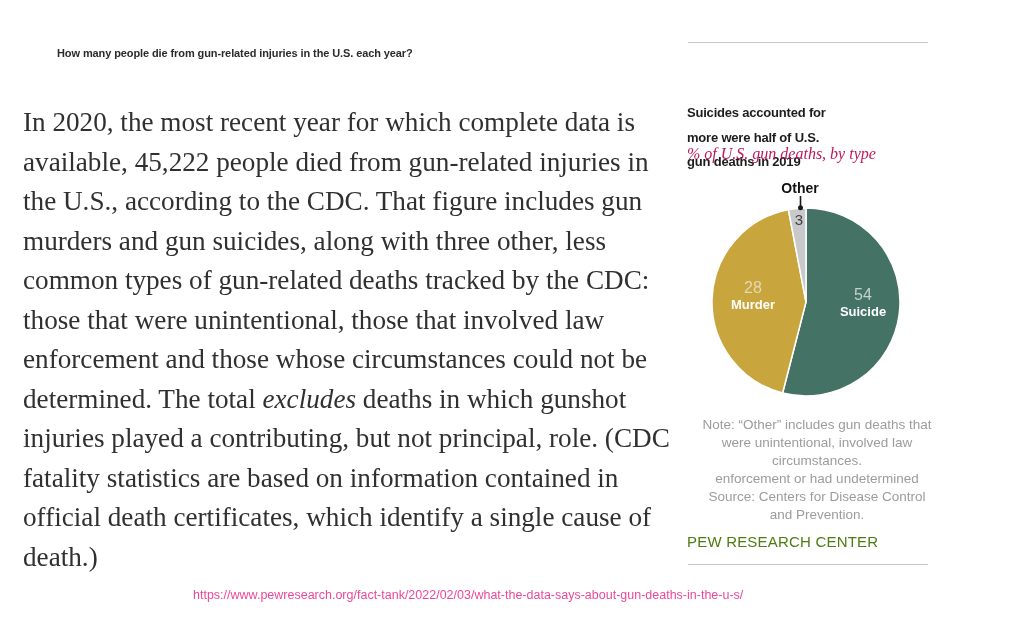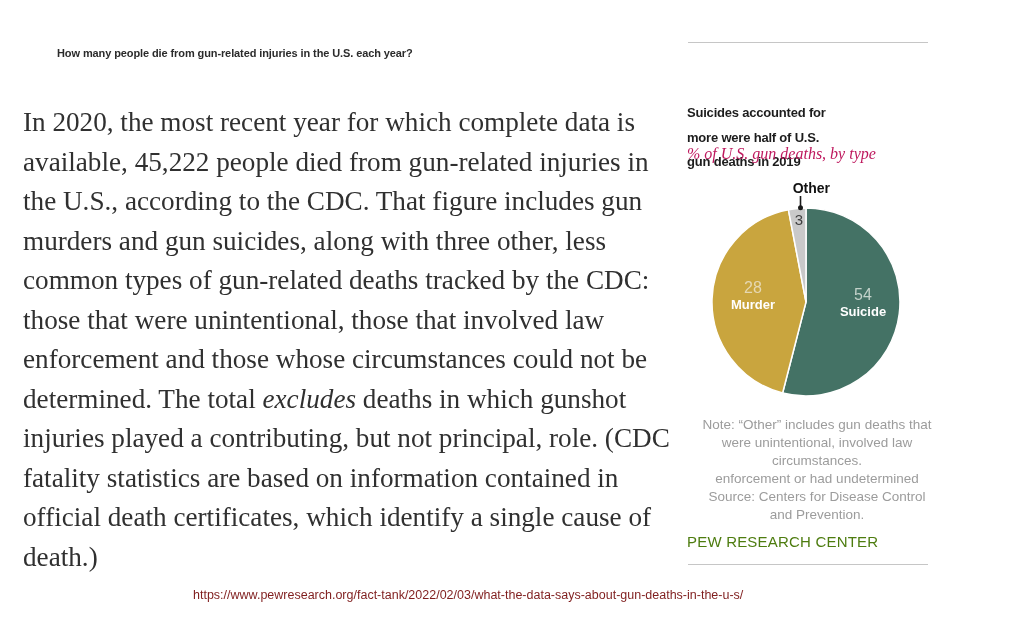--- a/index.html
+++ b/index.html
@@ -18,39 +18,39 @@
   
   .rule{position:absolute;left:688px;width:240px;height:1px;background:#c6c6c6;}
   .rule.top{top:42px;}
   .rule.bottom{top:564px;}
   .chart-title{position:absolute;left:687px;top:57px;width:250px;font-size:13px;
                font-weight:bold;color:#1c1c1c;line-height:24.5px;letter-spacing:-0.2px;margin-top:44px;}
   .chart-subtitle{position:absolute;left:687px;top:145px;width:250px;
                   font-family:"Liberation Serif","DejaVu Serif",serif;font-style:italic;
                   font-size:16px;color:#be185d;}
   .pie-svg{position:absolute;left:706px;top:202px;width:200px;height:200px;}
-  .callout-label{position:absolute;left:770px;top:180px;width:60px;text-align:right;
+  .callout-label{position:absolute;left:770px;top:180px;width:60px;text-align:center;
                  font-size:14px;font-weight:bold;color:#111111;}
   .callout-arrow{position:absolute;left:796px;top:196px;width:9px;height:15px;}
   .other-value{position:absolute;left:784px;top:211px;width:30px;text-align:center;
                font-size:15px;color:#3f3f3f;}
   .slice-label{position:absolute;width:100px;text-align:center;}
   .slice-label.murder{left:703px;top:279px;}
   .slice-label.suicide{left:813px;top:286px;}
   .slice-value{font-size:16px;line-height:17px;}
   .slice-label.murder .slice-value{color:#e6d8b2;}
   .slice-label.suicide .slice-value{color:#c3d2ca;}
   .slice-name{font-size:13px;line-height:18px;font-weight:bold;color:#ffffff;}
   .chart-note{position:absolute;left:687px;top:416px;width:260px;font-size:13.5px;
               line-height:18px;color:#9c9c9c;text-align:center;}
   .chart-brand{position:absolute;left:687px;top:533px;font-size:15px;color:#4d7c0f;
                letter-spacing:0.2px;}
 
   
-  .footer-url{position:absolute;left:193px;top:588px;font-size:12.5px;color:#7f1d1d;
+  .footer-url{position:absolute;left:193px;top:588px;font-size:12.5px;color:#ec4899;
               text-decoration:none;white-space:nowrap;text-align:center;}
 </style>
 </head>
 <body>
 
 <div class="canvas">
 
   <div class="heading">How many people die from gun-related injuries in the U.S. each year?</div>
 
   <div class="body-clip">

